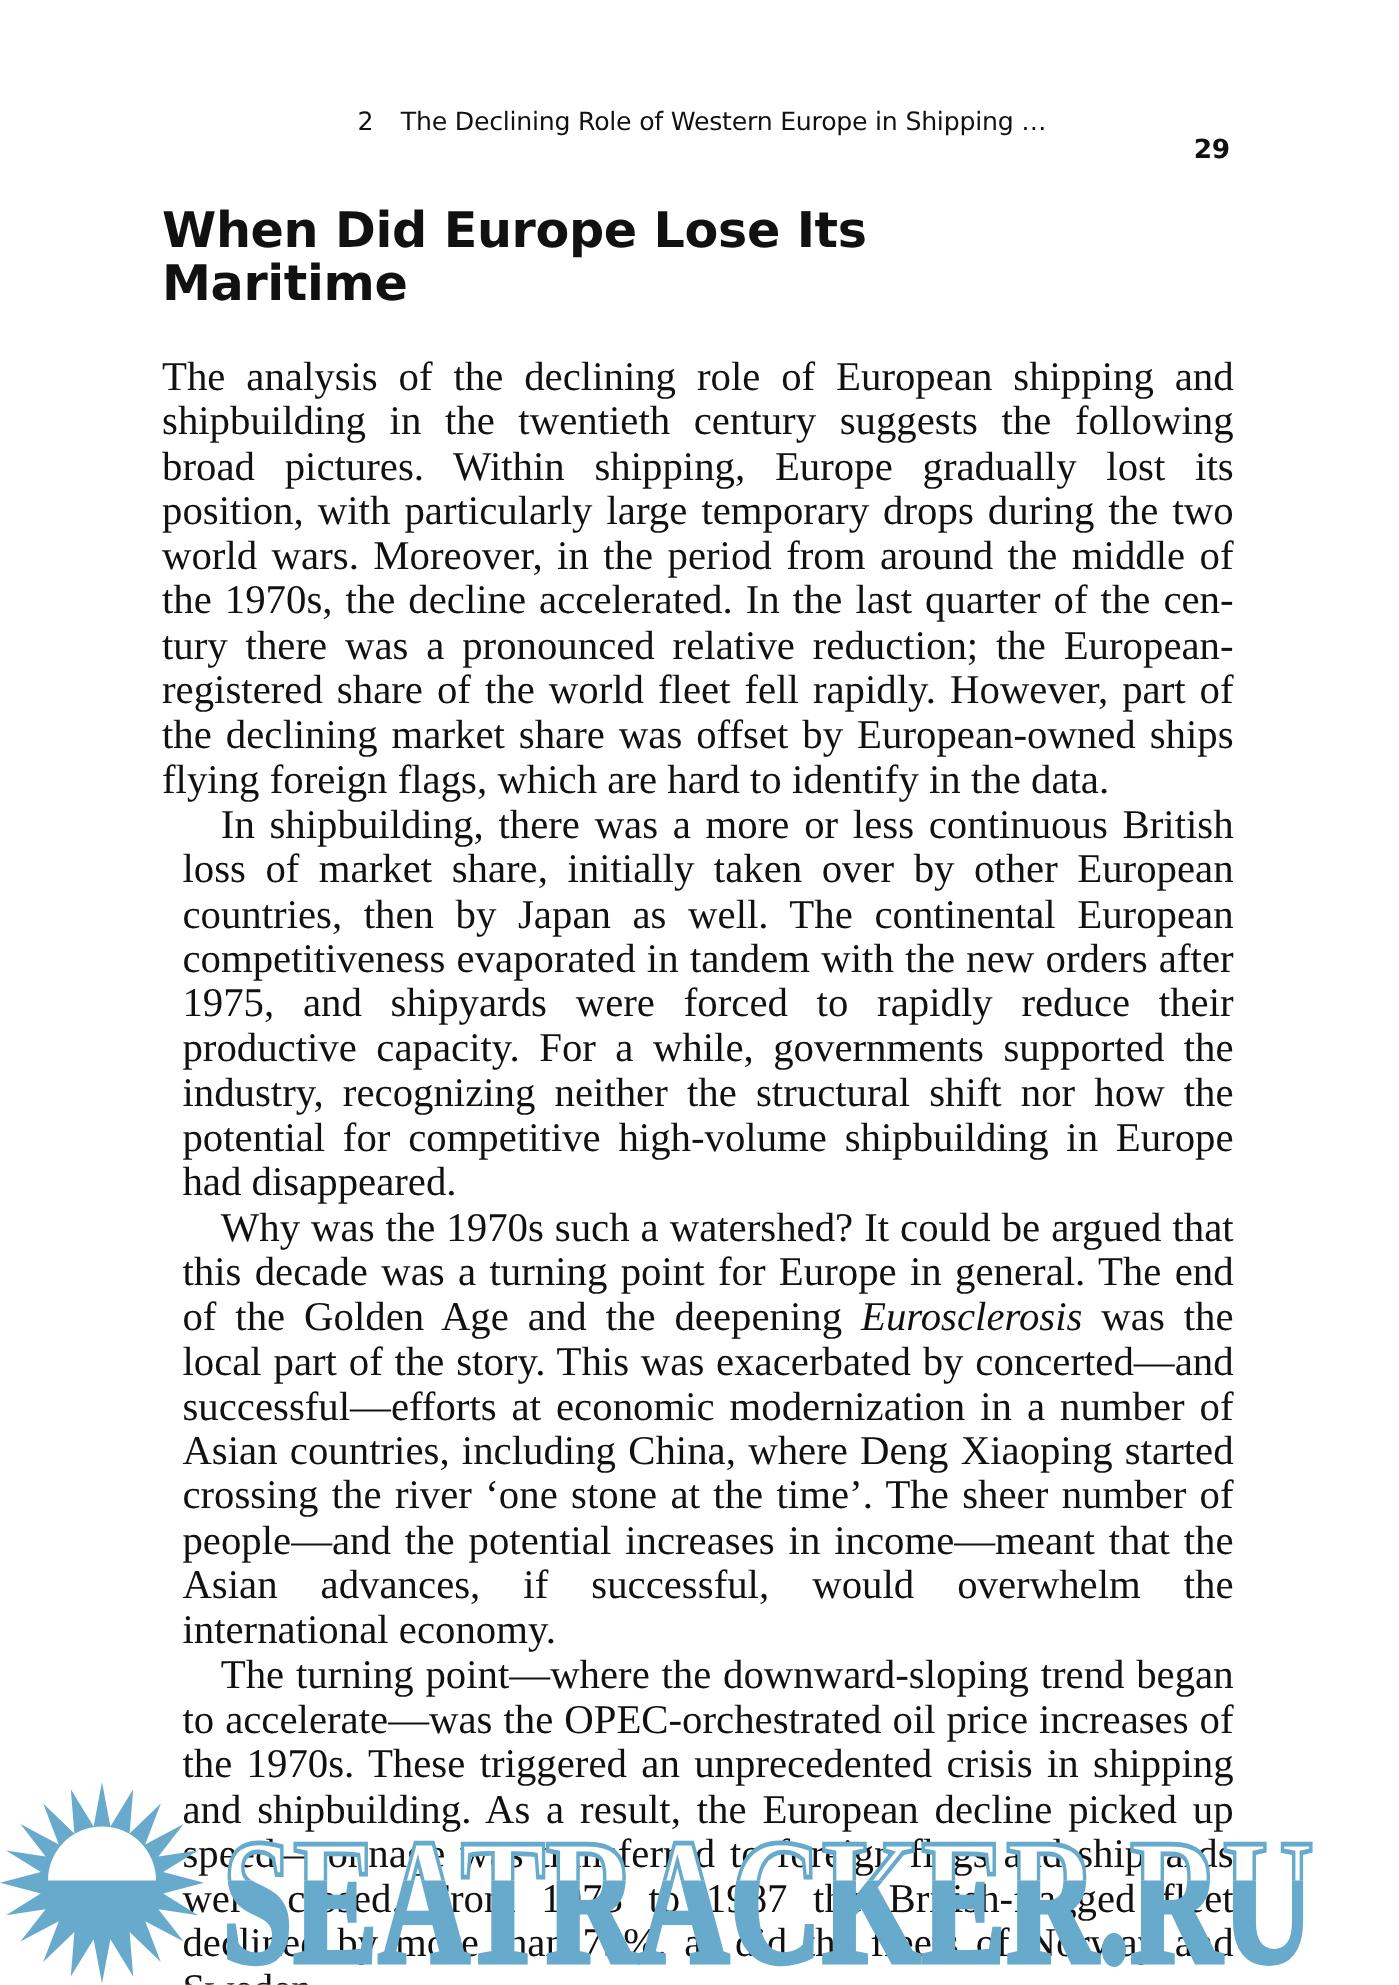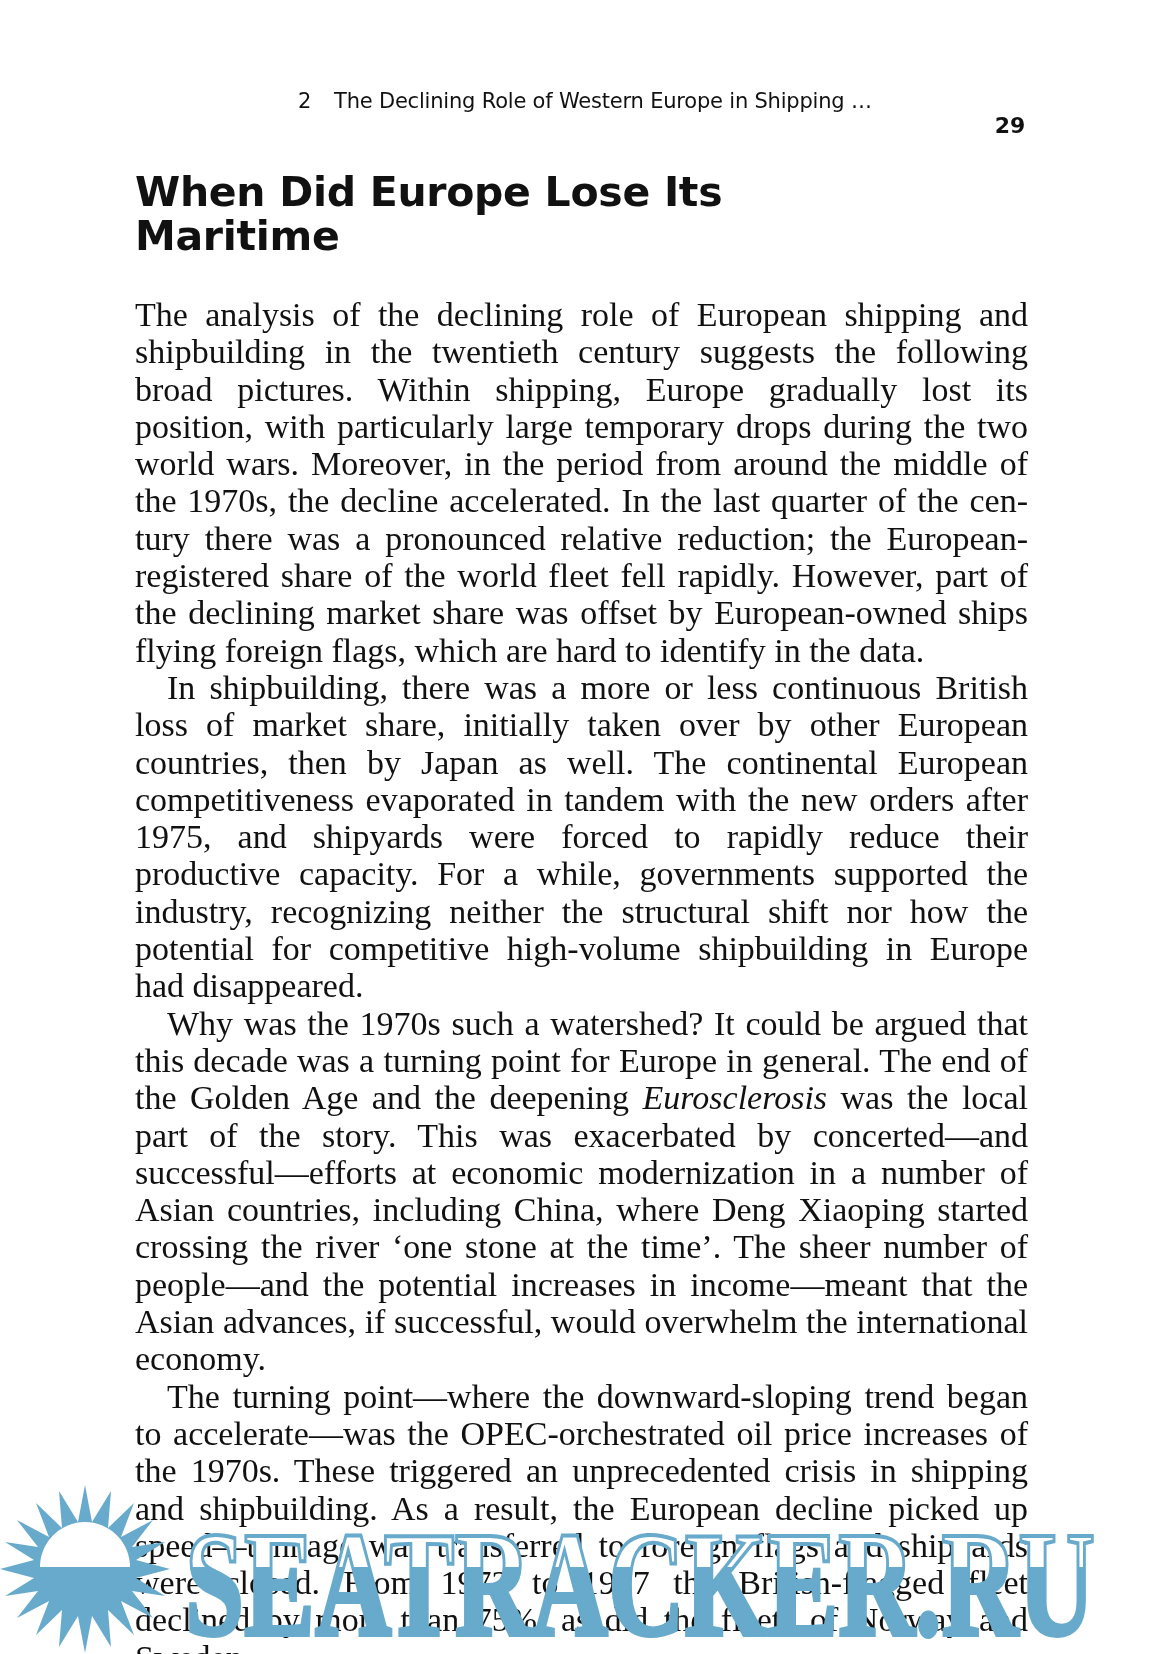--- a/index.html
+++ b/index.html
@@ -64,20 +64,21 @@
       line-height: 37.3px;
       color: #111;
       text-align: justify;
       hyphens: manual;
     }
     .body-text p {
       margin: 0;
     }
     .body-text p.indent {
       text-indent: 32px;
+      margin-left: 17px;
     }
     .body-text em {
     }
     .watermark {
       position: absolute;
       top: 1485px;
       left: 0;
       width: 1166px;
       height: 170px;
     }

